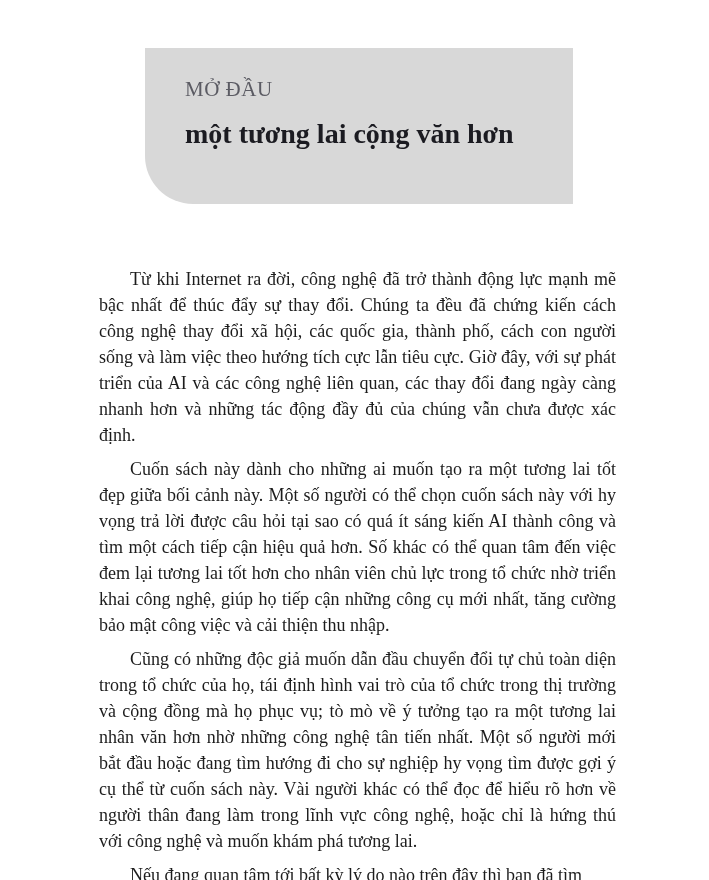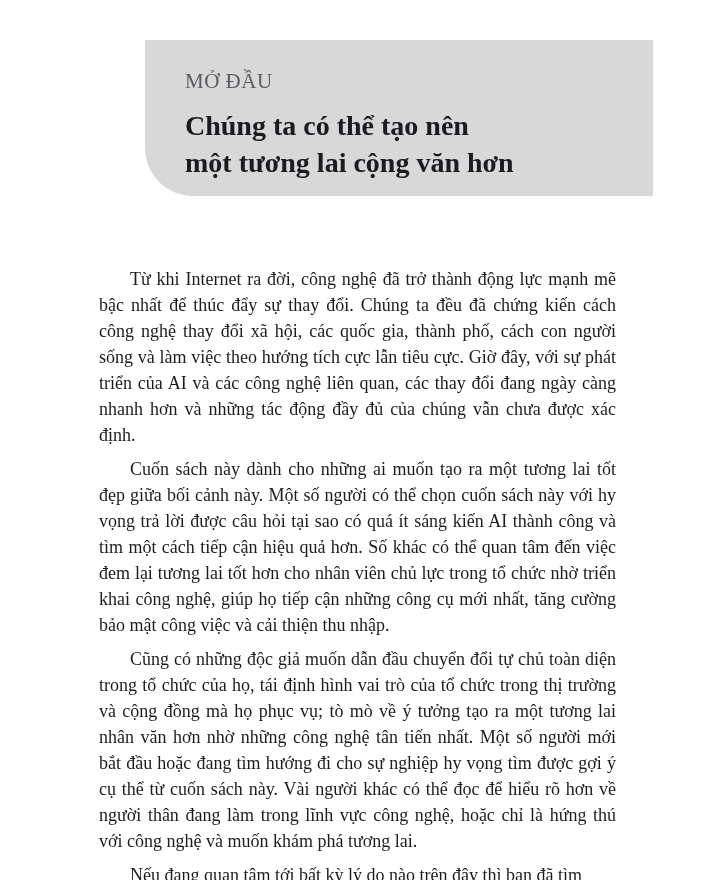--- a/index.html
+++ b/index.html
@@ -11,23 +11,23 @@
     position: relative;
     width: 709px;
     height: 880px;
     background: #ffffff;
     overflow: hidden;
     font-family: "Liberation Serif", "DejaVu Serif", serif;
   }
   
   .intro-box {
     position: absolute;
-    top: 40px;
+    top: 48px;
     left: 145px;
-    width: 508px;
+    width: 428px;
     height: 156px;
     background: #d8d8d8;
     border-radius: 0 0 0 48px;
     box-sizing: border-box;
     padding: 29px 10px 0 40px;
   }
   .kicker {
     font-size: 21px;
     line-height: 24px;
     letter-spacing: 0.5px;
@@ -61,21 +61,20 @@
   }
 </style>
 </head>
 <body>
 
 <div class="page">
 
   <header class="intro-box">
     <div class="kicker">MỞ ĐẦU</div>
     <h1 class="title">
-      <span class="title-line">Chúng ta có thể tạo nên</span>
       <span class="title-line">một tương lai cộng văn hơn</span>
     </h1>
   </header>
 
   <main class="body-text">
     <p>Từ khi Internet ra đời, công nghệ đã trở thành động lực mạnh mẽ bậc nhất để thúc đẩy sự thay đổi. Chúng ta đều đã chứng kiến cách công nghệ thay đổi xã hội, các quốc gia, thành phố, cách con người sống và làm việc theo hướng tích cực lẫn tiêu cực. Giờ đây, với sự phát triển của AI và các công nghệ liên quan, các thay đổi đang ngày càng nhanh hơn và những tác động đầy đủ của chúng vẫn chưa được xác định.</p>
     <p>Cuốn sách này dành cho những ai muốn tạo ra một tương lai tốt đẹp giữa bối cảnh này. Một số người có thể chọn cuốn sách này với hy vọng trả lời được câu hỏi tại sao có quá ít sáng kiến AI thành công và tìm một cách tiếp cận hiệu quả hơn. Số khác có thể quan tâm đến việc đem lại tương lai tốt hơn cho nhân viên chủ lực trong tổ chức nhờ triển khai công nghệ, giúp họ tiếp cận những công cụ mới nhất, tăng cường bảo mật công việc và cải thiện thu nhập.</p>
     <p>Cũng có những độc giả muốn dẫn đầu chuyển đổi tự chủ toàn diện trong tổ chức của họ, tái định hình vai trò của tổ chức trong thị trường và cộng đồng mà họ phục vụ; tò mò về ý tưởng tạo ra một tương lai nhân văn hơn nhờ những công nghệ tân tiến nhất. Một số người mới bắt đầu hoặc đang tìm hướng đi cho sự nghiệp hy vọng tìm được gợi ý cụ thể từ cuốn sách này. Vài người khác có thể đọc để hiểu rõ hơn về người thân đang làm trong lĩnh vực công nghệ, hoặc chỉ là hứng thú với công nghệ và muốn khám phá tương lai.</p>
     <p>Nếu đang quan tâm tới bất kỳ lý do nào trên đây thì bạn đã tìm</p>
   </main>

